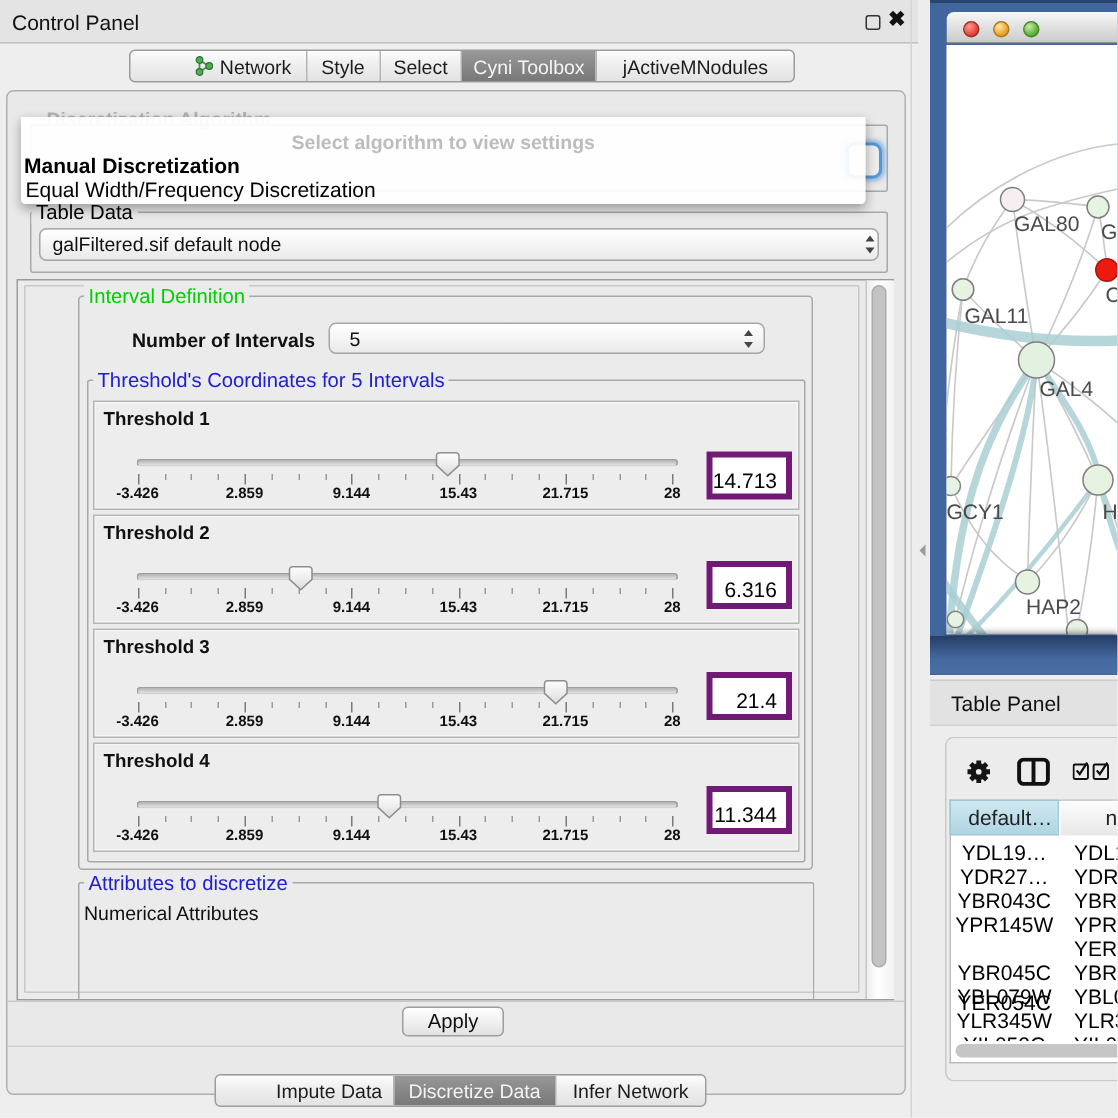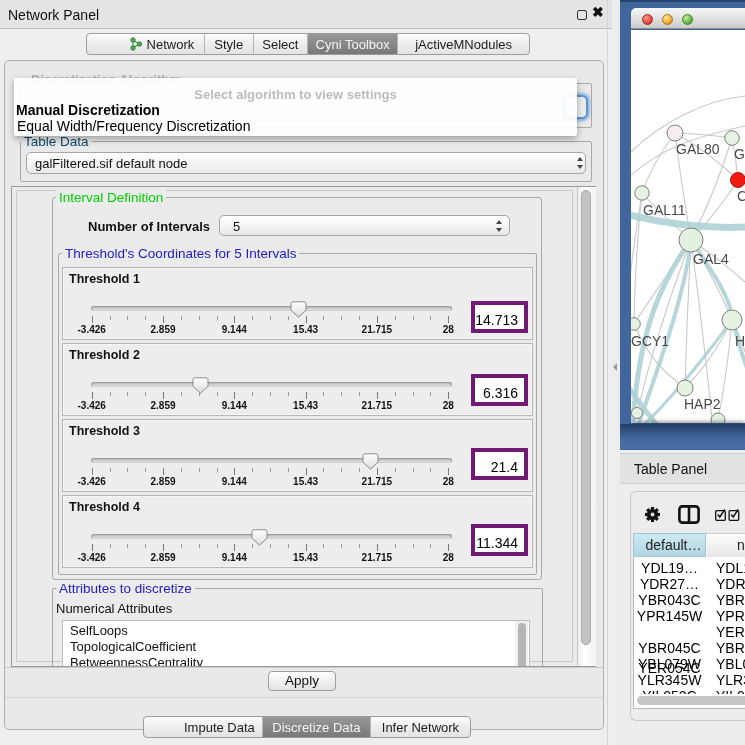--- a/index.html
+++ b/index.html
@@ -61,21 +61,21 @@
 .row2 { position:absolute; left:716px; width:40px; height:16px; font-size:14px; color:#000; line-height:16px; white-space:nowrap; }
 #hsb { left:634px; top:694px; width:111px; height:14px; background:#fff; }
 #hsbthumb { left:637px; top:696px; width:108px; height:9px; background:#c6c6c6; border-radius:5px 0 0 5px; }
 </style>
 </head>
 <body>
 <div id="root">
 
   <div class="abs" id="cpwin">
     <div class="abs" id="cptitle">
-        <span class="t">Network Panel</span>
+        <span class="t">Control Panel</span>
       </div>
     <div class="abs" style="left:607px; top:0; width:1px; height:745px; background:#d4d4d4;"></div>
     <div class="abs" id="icoSquare"></div>
     <div class="abs" id="icoX">✖</div>
 
     <div class="abs tabbar" style="left:86px; top:33px; width:444px;">
       <div class="seg" style="width:92px;">
         <svg width="13" height="14" viewBox="0 0 13 14" style="margin-right:4px;">
           <line x1="3" y1="3" x2="9" y2="7" stroke="#3f9a46" stroke-width="1.2"></line>
           <line x1="3" y1="11" x2="9" y2="7" stroke="#3f9a46" stroke-width="1.2"></line>
@@ -92,21 +92,21 @@
     </div>
 
     <div class="abs" id="mainpanel"></div>
 
     <div class="grpbox" style="left:20px; top:83px; width:572px; height:45px;"></div>
 
     <div class="abs" style="left:564px; top:95px; width:24px; height:24px; background:#ededed; border:2px solid #5795d7; border-radius:6px; box-shadow:0 0 3px 1.5px rgba(110,165,220,0.75);"></div>
     <div class="abs" style="left:31px; top:72px; font-size:13px; font-weight:bold; color:#b2b0b0;">Discretization Algorithm</div>
 
     <div class="grpbox" style="left:20px; top:141px; width:572px; height:41px;"></div>
-    <div class="grptitle" style="left:21px; top:134px; color:#0c4a6e;">Table Data</div>
+    <div class="grptitle" style="left:21px; top:134px; color:#000000;">Table Data</div>
     <div class="combo" style="left:26px; top:152px; width:560px; height:22px;">
       <span class="ct">galFiltered.sif default node</span>
       <span class="updn" style="left:550px;"></span>
     </div>
 
     <div class="abs" id="viewport"></div>
     <div class="abs" style="left:16px; top:190px; width:557px; height:472px; border:1px solid #c9c9c9; border-radius:1px;"></div>
     <div class="abs" id="vsb"></div>
     <div class="abs" id="vsbthumb"></div>
 
@@ -286,25 +286,20 @@
             </linearGradient>
           </defs>
         <path d="M3 0.8 L14 0.8 A2 2 0 0 1 16 2.8 L16 9.2 L8.5 16.2 L1 9.2 L1 2.8 A2 2 0 0 1 3 0.8 Z" fill="url(#tg4)" stroke="#8d8d8d" stroke-width="1"></path>
       </svg>
       <div class="vbox" style="top:28px;">11.344</div>
     </div>
 
     <div class="grpbox" style="left:52px; top:588px; width:491px; height:79px; border-bottom:none;"></div>
     <div class="grptitle" style="left:56px; top:581px; color:#2020cf; background:#ebebeb;">Attributes to discretize</div>
     <div class="abs" style="left:56px; top:601px; font-size:13px; font-weight:normal; color:#111;">Numerical Attributes</div>
-    <div class="abs" style="left:62px; top:620px; width:468px; height:46px; background:#fff; border:1px solid #bcbcbc; border-bottom:none; overflow:hidden;">
-      <div style="font-size:13px; color:#111; padding:2px 0 0 7px; line-height:16px;">SelfLoops<br>TopologicalCoefficient<br>BetweennessCentrality</div>
-      <div style="position:absolute; right:1px; top:0; width:13px; height:46px; background:#f0f0f0;"></div>
-      <div style="position:absolute; right:3px; top:2px; width:8px; height:44px; background:#b5b5b5; border-radius:4px 4px 0 0;"></div>
-    </div>
 
     <div class="abs" style="left:5px; top:667px; width:598px; height:1px; background:#c9c9c9;"></div>
     <div class="abs" id="applybtn">Apply</div>
     <div class="abs" style="left:5px; top:697px; width:598px; height:1px; background:#d2d2d2;"></div>
 
     <div class="abs tabbar" style="left:143px; top:704px; width:328px;margin-top:12px;">
       <div class="seg" style="width:96px;">Impute Data</div>
       <div class="seg sel" style="width:121px;">Discretize Data</div>
       <div class="seg" style="width:111px;">Infer Network</div>
     </div>

